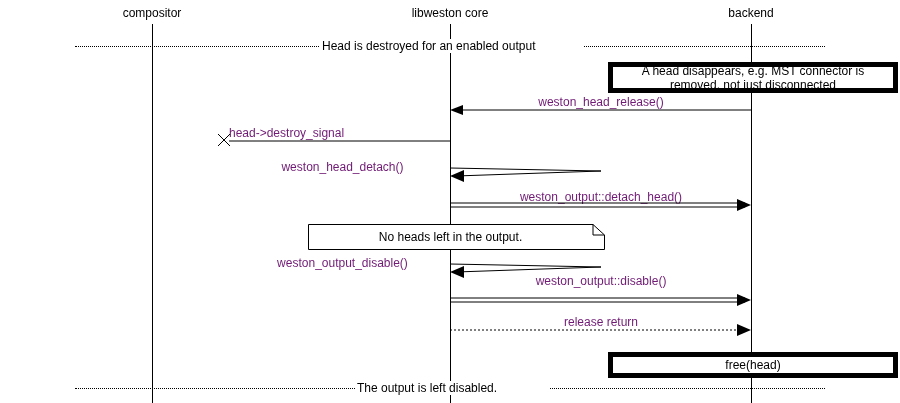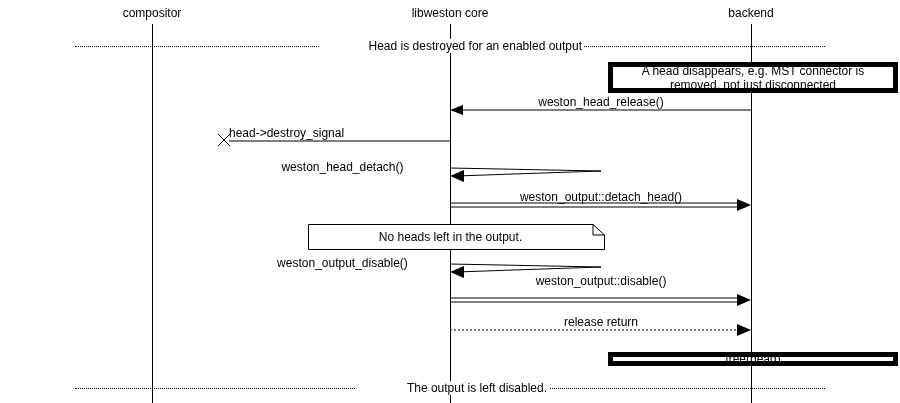--- a/index.html
+++ b/index.html
@@ -37,21 +37,21 @@
     height: 0;
     border-top: 1px dotted #000000;
   }
   .divider-text {
     position: absolute;
     font-size: 12px;
     line-height: 14px;
     background: #ffffff;
     white-space: nowrap;
     padding: 0 2px;
-    text-align: right;
+    text-align: left;
     color: #000000;
   }
   .note-box {
     position: absolute;
     border: 5px solid #000000;
     background: #ffffff;
     font-size: 12px;
     line-height: 14px;
     text-align: center;
     color: #000000;
@@ -73,21 +73,21 @@
     position: relative;
     z-index: 2;
     padding: 0 6px;
     white-space: normal;
   }
   .msg-label {
     position: absolute;
     font-size: 12px;
     line-height: 14px;
     white-space: nowrap;
-    color: #000000;
+    color: #701a75;
     background: transparent;
   }
   .msg-label.center {
     text-align: center;
   }
   .msg-label.right {
     text-align: center;
   }
   .arrow-svg {
     position: absolute;
@@ -166,20 +166,20 @@
     <line x1="450" y1="302" x2="745" y2="302" stroke="#000000" stroke-width="1"></line>
     <polygon points="751,300 737,294 737,306" fill="#000000"></polygon>
   </svg>
 
   <div class="msg-label center" style="left:460px; top:315px; width:282px;">release return</div>
   <svg class="arrow-svg" width="900" height="403" style="left:0; top:0; pointer-events:none;">
     <line x1="450" y1="330" x2="745" y2="330" stroke="#000000" stroke-width="1" stroke-dasharray="2,2"></line>
     <polygon points="751,330 737,324 737,336" fill="#000000"></polygon>
   </svg>
 
-  <div class="note-box" style="left:608px; top:352px; width:290px; height:14px;">
+  <div class="note-box" style="left:608px; top:352px; width:290px; height:26px;">
     <span class="note-text">free(head)</span>
   </div>
 
   <div class="divider-line" style="left:75px; top:388px; width:750px;"></div>
   <div class="divider-text" style="left:355px; top:381px; width:190px;">The output is left disabled.</div>
 
 </div>
 
 </body></html>

